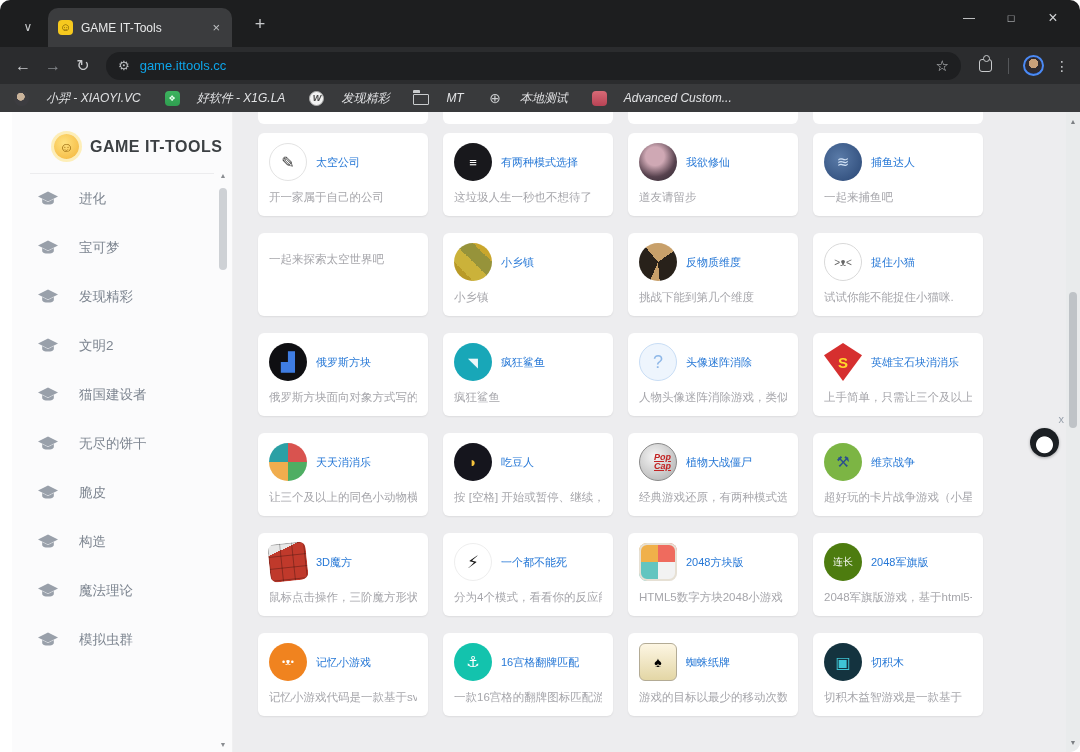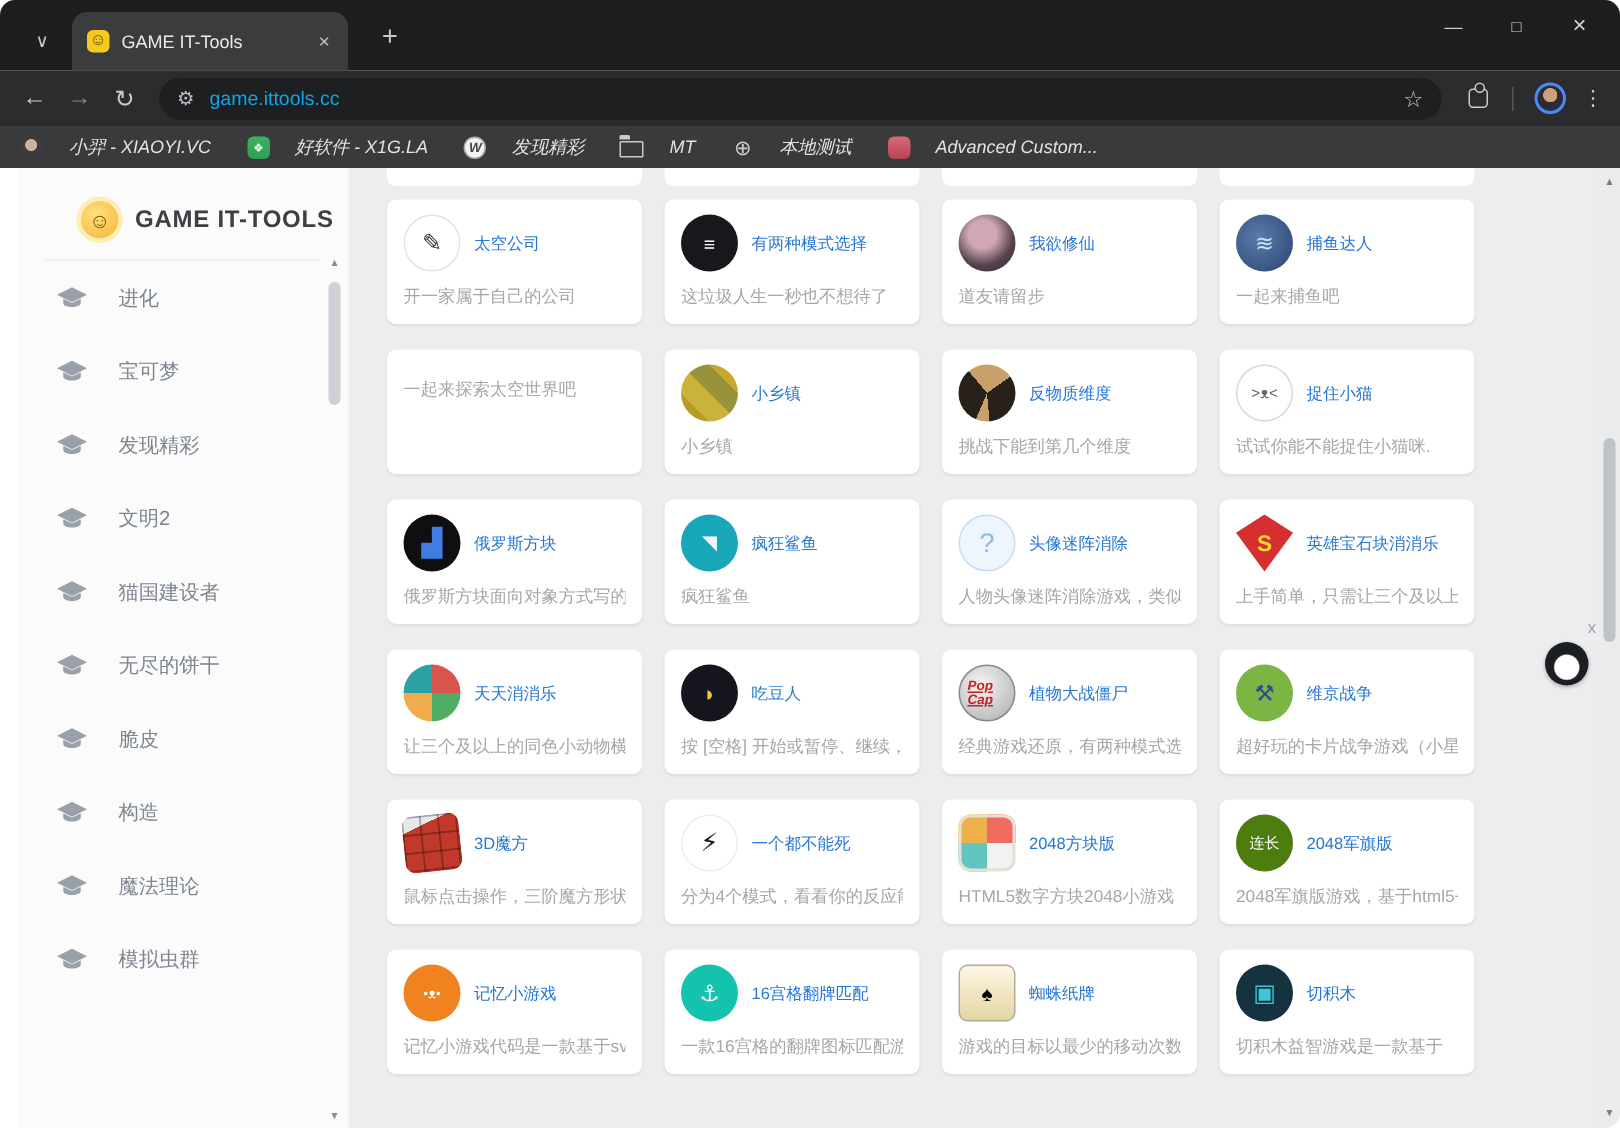--- a/index.html
+++ b/index.html
@@ -70,21 +70,21 @@
 
   
   .ic-avatar { background:radial-gradient(circle at 42% 35%,#cfa8b4 0 28%,#57424e 62%,#2c2630); }
   .ic-fish { background:radial-gradient(circle at 40% 40%,#5a7ba8,#33517f 78%); }
   .ic-sphere { background:radial-gradient(circle at 35% 30%,#55607a,#0a0c11 68%); }
   .ic-town { background:linear-gradient(45deg,#b99a26 25%,#cbb23a 25% 50%,#96933a 50% 75%,#c9a62c 75%); }
   .ic-pie { background:conic-gradient(from -40deg,#c8a06a 0 95deg,#28211a 95deg 215deg,#c8a06a 215deg 243deg,#28211a 243deg 360deg); }
   .ic-quad { background:conic-gradient(#d9534f 0 25%,#4fae63 25% 50%,#f0ad4e 50% 75%,#2ba0a5 75%); }
   .ic-g2048 { border-radius:8px; background:conic-gradient(#ef6b5e 0 25%,#f2f2f2 25% 50%,#62c5c0 50% 75%,#f0b04a 75%); box-shadow:inset 0 0 0 2px #e6e0d4; }
   .ic-cube { border-radius:7px; transform:rotate(-6deg); background:linear-gradient(rgba(0,0,0,.28) 1.5px,transparent 1.5px) 0 0/12px 12px, linear-gradient(90deg,rgba(0,0,0,.28) 1.5px,transparent 1.5px) 0 0/12px 12px, linear-gradient(160deg,#e8e8e8 22%,#c0392b 22%); }
-  .ic-silver { background:radial-gradient(circle at 40% 35%,#f5f5f5,#ababab); border:1px solid #8a8a8a; color:#c22222; font-style:italic; font-weight:bold; font-size:9px; line-height:1; white-space:normal; text-align:left; padding:0 5px;text-decoration:underline; }
+  .ic-silver { background:radial-gradient(circle at 40% 35%,#f5f5f5,#ababab); border:1px solid #8a8a8a; color:#c22222; font-style:italic; font-weight:bold; font-size:9px; line-height:1; white-space:normal; text-align:right; padding:0 5px;text-decoration:underline; }
   .ic-diamond { border-radius:0; clip-path:polygon(50% 0,100% 32%,50% 100%,0 32%); background:#d62f2f; color:#ffd92b; font-weight:bold; font-size:15px; }
   .ic-cardface { border-radius:6px; background:linear-gradient(#fdf6e3,#e3d6a5); border:1px solid #b3ab95; }
 
   .main-sb { position:absolute; right:0; top:0; bottom:0; width:14px; background:#e9ebec; }
   .main-sb .sb-up { position:absolute; top:6px; left:0; right:0; text-align:center; font-size:7px; color:#7c7f83; }
   .main-sb .sb-dn { position:absolute; bottom:6px; left:0; right:0; text-align:center; font-size:7px; color:#7c7f83; }
   .main-thumb { position:absolute; top:180px; left:3px; width:8px; height:136px; background:#bfc3c7; border-radius:4px; }
 
   .gh-close { position:absolute; right:16px; top:301px; color:#97a0ab; font-size:11px; }
   .gh-btn { position:absolute; right:21px; top:316px; width:29px; height:29px; border-radius:50%; background:radial-gradient(circle at 50% 58%,#ffffff 0 36%,#1b1f23 40%); box-shadow:0 1px 3px rgba(0,0,0,.3); }

